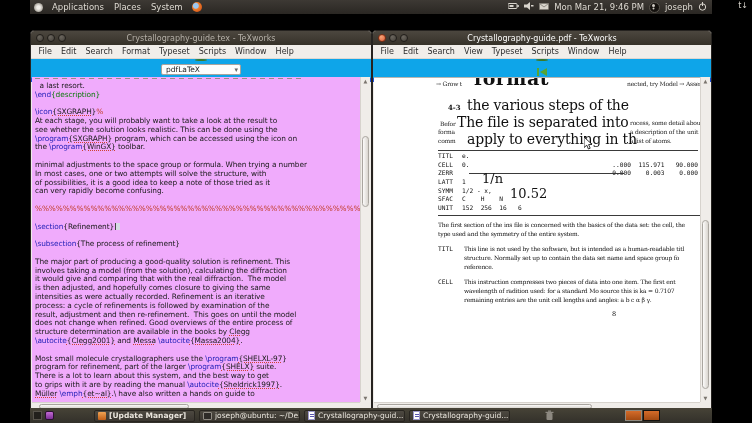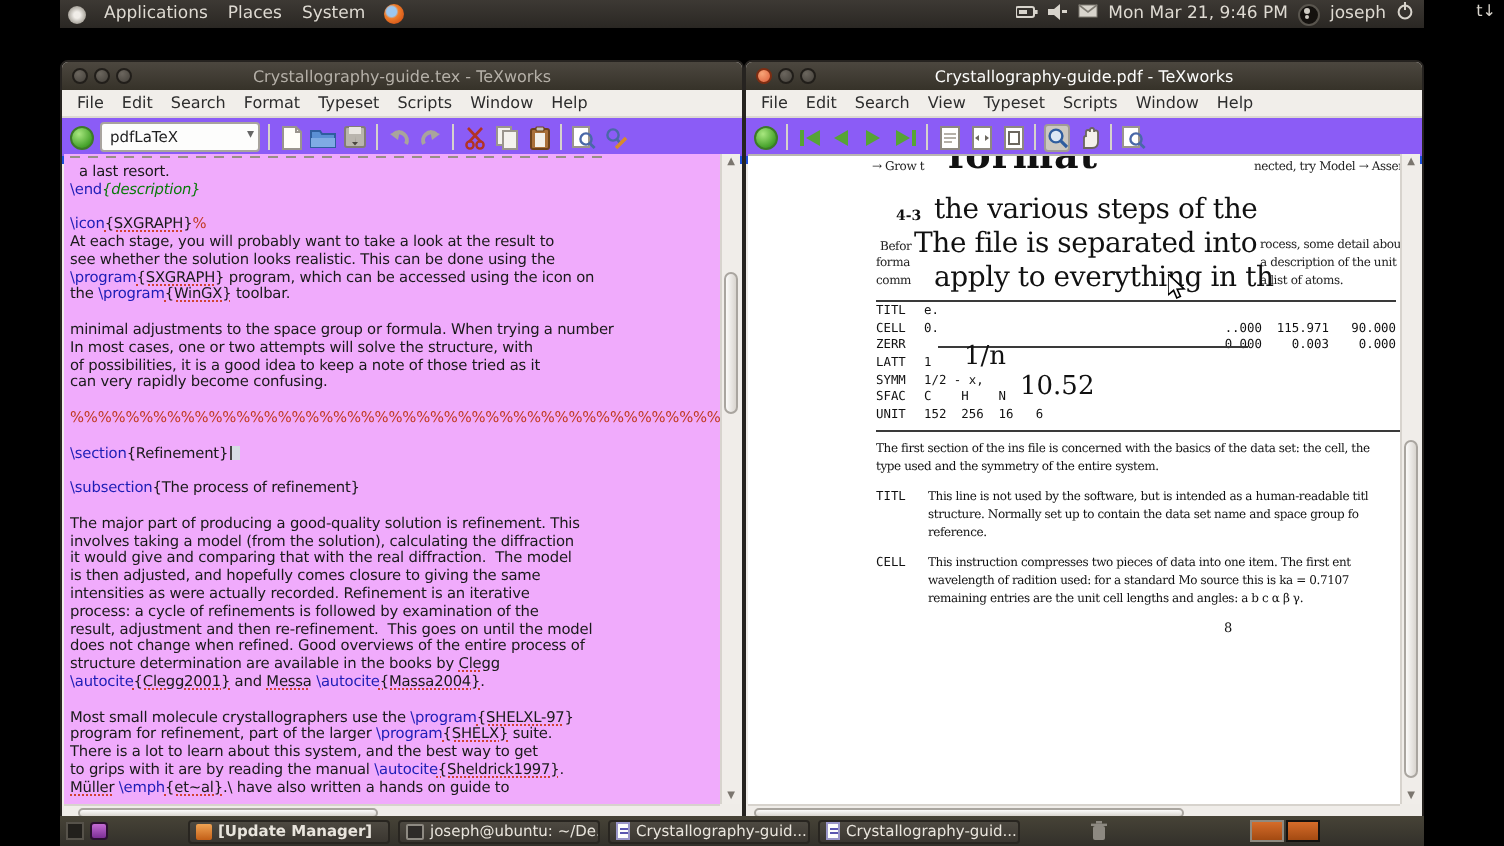--- a/index.html
+++ b/index.html
@@ -34,40 +34,40 @@
     border-radius:3px 3px 0 0;position:relative;display:flex;align-items:center;}
   .win-buttons{display:flex;gap:3px;padding-left:5px;z-index:2;}
   .wbtn{width:8px;height:8px;border-radius:50%;box-sizing:border-box;
     background:radial-gradient(circle at 35% 30%, #6b665e, #44403a);border:1px solid #211e1a;}
   .wbtn.close-active{background:radial-gradient(circle at 35% 30%, #f7a477, #dd5f3b);border-color:#7e2d12;}
   .title{position:absolute;left:0;right:0;text-align:center;font-size:8px;color:#b5b0a8;}
   .title.active{color:#fdfdfc;}
   .menubar{height:13px;background:#f1eeea;display:flex;align-items:center;font-size:8px;
     color:#2d2d2d;padding-left:3px;border-bottom:1px solid #dcd8d2;}
   .menu-item{padding:0 4.5px;}
-  .toolbar{height:19px;background:#8b5cf6;display:flex;align-items:center;gap:3px;
-    padding:0 4px;border-bottom:4px solid #1d4ed8;}
+  .toolbar{height:19px;background:#0ea5e9;display:flex;align-items:center;gap:3px;
+    padding:0 4px;border-bottom:4px solid #1d4ed8;flex-direction:column;}
   .tsep{width:1px;height:13px;background:#d6d2cc;margin:0 1px;}
   .tgo{width:12px;height:12px;border-radius:50%;
     background:radial-gradient(circle at 35% 30%, #a8e77f, #46a22b 70%, #2f7d1c);border:1px solid #3c7a28;box-sizing:border-box;}
   .combo{width:74px;height:13px;background:#fdfdfc;border:1px solid #a8a49e;border-radius:2px;
     font-size:7.5px;color:#222;display:flex;align-items:center;padding-left:4px;position:relative;}
   .combo .arr{position:absolute;right:2px;top:1px;color:#666;font-size:7px;}
   .ticon{width:13px;height:14px;display:flex;align-items:center;justify-content:center;}
   .ticon svg{display:block;}
   .ticon.active-tool{background:#ccc8c1;border:1px solid #a09c95;border-radius:2px;box-sizing:border-box;}
 
   
   .editor{position:absolute;top:46px;left:1px;right:11px;bottom:21px;background:#f0abfc;overflow:hidden;}
   .lines{position:absolute;top:-4px;left:3px;right:0;}
   .eline{height:8.8px;line-height:8.8px;font-size:7.4px;letter-spacing:-0.1px;
     white-space:pre;overflow:hidden;color:#1a1a1a;}
   .seg-n{color:#1a1a1a;}
   .seg-c{color:#1d1db6;}
-  .seg-g{color:#0a7a0a;font-style:italic;}
+  .seg-g{color:#0a7a0a;}
   .seg-r{color:#c03a22;}
   .seg-u{color:#1a1a1a;text-decoration:underline dotted #d04230;text-underline-offset:1px;margin-top:45px;}
   .caret{display:inline-block;width:4px;height:6.5px;background:#d6dde4;border-left:1px solid #444;
     vertical-align:-1px;margin-left:1px;}
   .clipline span{display:inline-block;width:268px;height:4px;
     background:repeating-linear-gradient(90deg,#978f85 0 5px,transparent 5px 9px);
     background-size:100% 1px;background-repeat:no-repeat;background-position:0 100%;}
 
   
   .vscroll{position:absolute;top:46px;right:1px;width:10px;bottom:21px;background:#f0ede9;border-left:1px solid #d7d3cd;box-sizing:border-box;}

